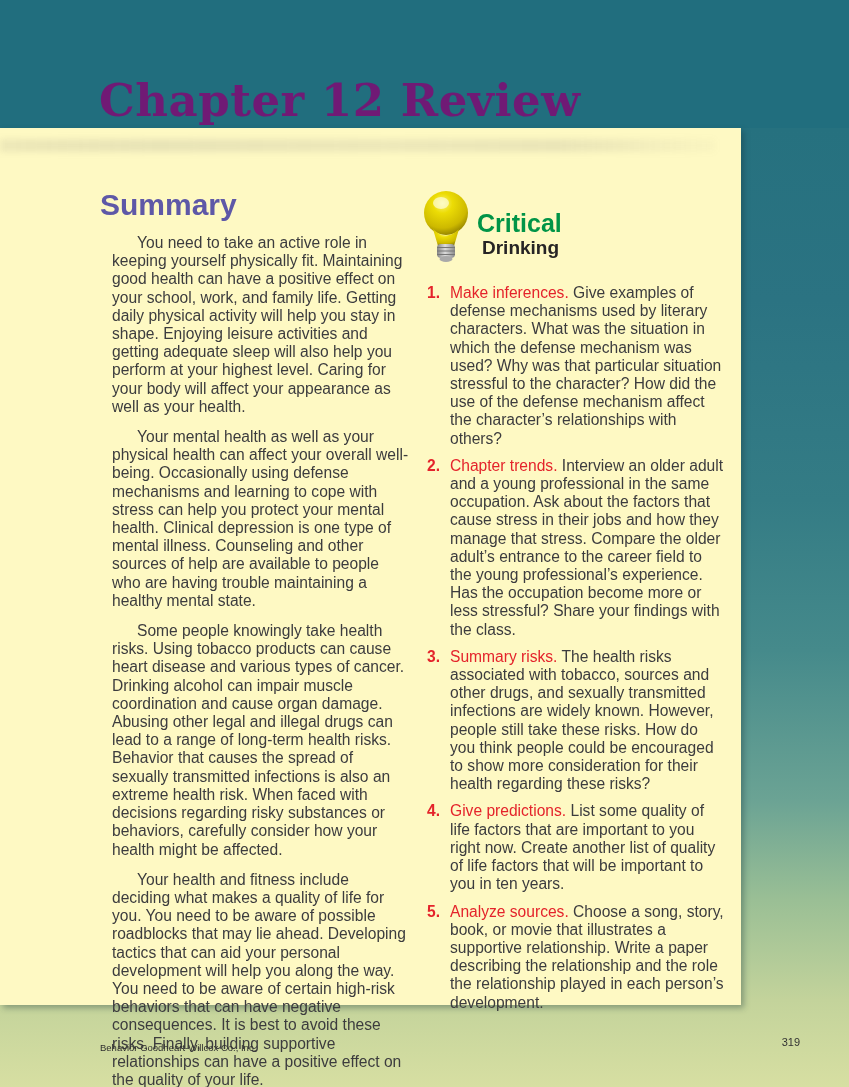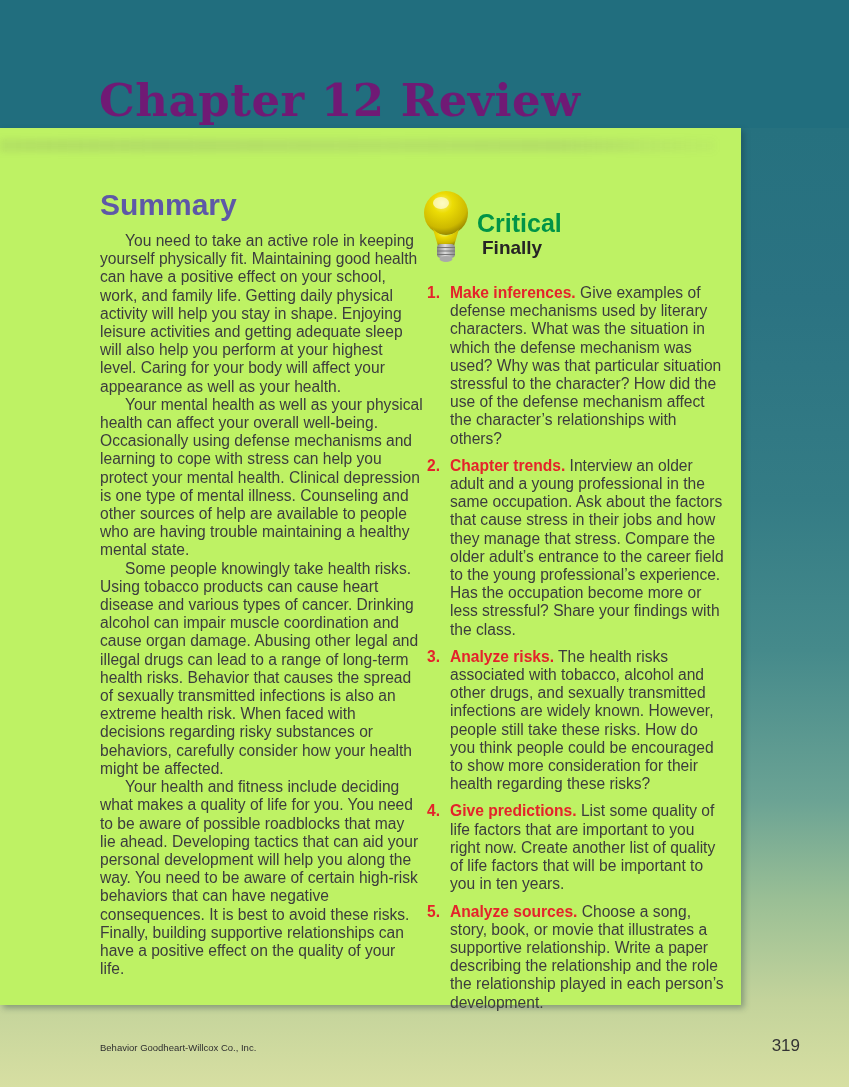--- a/index.html
+++ b/index.html
@@ -22,52 +22,52 @@
     background-color:#216e7e;
   }
   .page-title{
     position:absolute;left:99px;top:46px;
     font-family:"DejaVu Serif",serif;font-weight:700;
     font-size:45px;line-height:1.1;color:#701a75;letter-spacing:0.5px;
   }
   
   .card{
     position:absolute;left:0;top:128px;width:741px;height:877px;
-    background:#bef264;
+    background:#fef9c3;
     box-shadow:3px 3px 6px rgba(20,50,55,0.35);
   }
   .card-smudge{
     position:absolute;left:0;top:11px;width:715px;height:13px;
     background:linear-gradient(90deg,
       rgba(90,90,90,0.10) 0%, rgba(120,120,120,0.16) 22%,
       rgba(120,120,120,0.12) 55%, rgba(120,120,120,0.15) 78%, rgba(120,120,120,0.03) 100%);
     filter:blur(3px);
   }
   
   .col-left{position:absolute;left:100px;top:60px;width:323px;}
   .summary-heading{
     font-size:30px;font-weight:bold;color:#5e58a7;
     margin:0 0 10px 0;letter-spacing:0px;
   }
   .body-text{font-size:15.6px;line-height:18.2px;color:#3c3c3e;}
-  .body-text p{margin:0;text-indent:25px;}
+  .body-text p{margin:12px;text-indent:25px;}
   
   .col-right{position:absolute;left:425px;top:62px;width:302px;}
   .ct-header{display:flex;align-items:center;margin:0 0 20px 0;}
   .bulb-wrap{width:46px;height:74px;flex:0 0 auto;margin-left:-2px;}
   .ct-titles{padding-top:16px;margin-left:8px;}
   .ct-line1{font-size:25px;font-weight:bold;color:#009447;line-height:1.1;}
   .ct-line2{font-size:19px;font-weight:bold;color:#262425;line-height:1.2;margin-left:5px;}
   ol.ct-list{list-style:none;margin:0;padding:0;font-size:15.6px;line-height:18.2px;color:#3c3c3e;}
   ol.ct-list li{position:relative;padding-left:25px;margin:0 0 9px 0;}
   .item-num{position:absolute;left:2px;top:0;font-weight:bold;color:#e4232b;}
-  .item-lead{font-weight:bold;color:#e4232b;}
+  .item-lead{font-weight:normal;color:#e4232b;}
   
   .copyright{position:absolute;left:100px;top:1042px;font-size:9.5px;color:#2f2f2f;}
-  .page-num{position:absolute;right:49px;top:1036px;font-size:17px;color:#333333;}
+  .page-num{position:absolute;right:49px;top:1036px;font-size:11px;color:#333333;}
 </style>
 </head>
 <body>
 
 <div class="header-band"></div>
 
 <h1 class="page-title">Chapter 12 Review</h1>
 
 <div class="card">
   <div class="card-smudge"></div>
@@ -102,39 +102,39 @@
           <circle cx="23" cy="23" r="22" fill="url(#bulbg)"></circle>
           <path d="M10,39 Q23,52 36,39 L31,56 L15,56 Z" fill="url(#bulbg)"></path>
           <ellipse cx="18" cy="13" rx="8" ry="6" fill="rgba(255,255,235,0.65)"></ellipse>
           <rect x="14" y="54" width="18" height="14" rx="4" fill="url(#baseg)"></rect>
           <path d="M14,57.5 h18 M14,61 h18 M14,64.5 h18" stroke="#767676" stroke-width="1.2" fill="none"></path>
           <ellipse cx="23" cy="69" rx="6.5" ry="3" fill="#a9a9a9"></ellipse>
         </svg>
       </div>
       <div class="ct-titles">
         <div class="ct-line1">Critical</div>
-        <div class="ct-line2">Finally</div>
+        <div class="ct-line2">Drinking</div>
       </div>
     </div>
 
     <ol class="ct-list">
       <li>
         <span class="item-num">1.</span>
         <span class="item-lead">Make inferences.</span>
         <span class="item-text">Give examples of defense mechanisms used by literary characters. What was the situation in which the defense mechanism was used? Why was that particular situation stressful to the character? How did the use of the defense mechanism affect the character’s relationships with others?</span>
       </li>
       <li>
         <span class="item-num">2.</span>
         <span class="item-lead">Chapter trends.</span>
         <span class="item-text">Interview an older adult and a young professional in the same occupation. Ask about the factors that cause stress in their jobs and how they manage that stress. Compare the older adult’s entrance to the career field to the young professional’s experience. Has the occupation become more or less stressful? Share your findings with the class.</span>
       </li>
       <li>
         <span class="item-num">3.</span>
-        <span class="item-lead">Analyze risks.</span>
-        <span class="item-text">The health risks associated with tobacco, alcohol and other drugs, and sexually transmitted infections are widely known. However, people still take these risks. How do you think people could be encouraged to show more consideration for their health regarding these risks?</span>
+        <span class="item-lead">Summary risks.</span>
+        <span class="item-text">The health risks associated with tobacco, sources and other drugs, and sexually transmitted infections are widely known. However, people still take these risks. How do you think people could be encouraged to show more consideration for their health regarding these risks?</span>
       </li>
       <li>
         <span class="item-num">4.</span>
         <span class="item-lead">Give predictions.</span>
         <span class="item-text">List some quality of life factors that are important to you right now. Create another list of quality of life factors that will be important to you in ten years.</span>
       </li>
       <li>
         <span class="item-num">5.</span>
         <span class="item-lead">Analyze sources.</span>
         <span class="item-text">Choose a song, story, book, or movie that illustrates a supportive relationship. Write a paper describing the relationship and the role the relationship played in each person’s development.</span>

